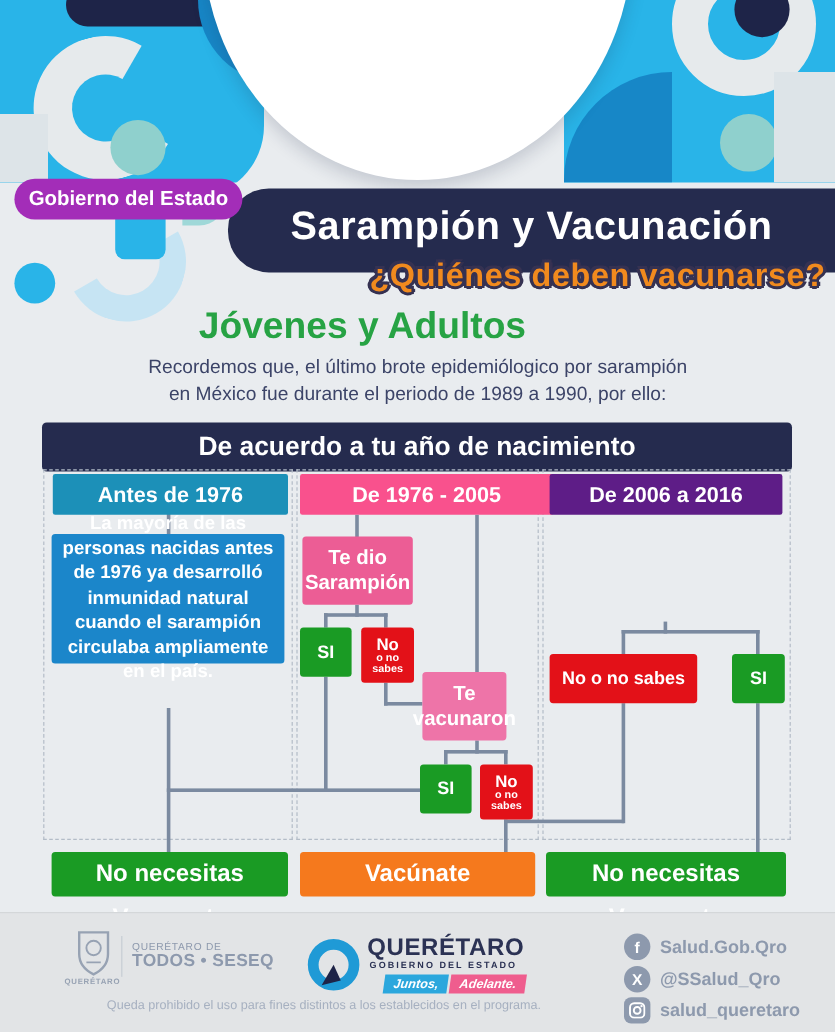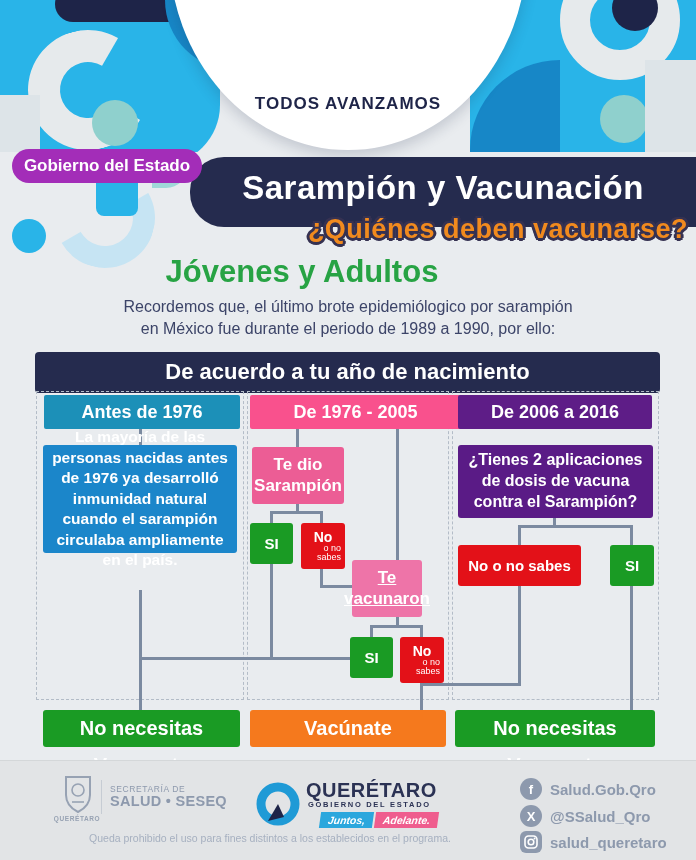--- a/index.html
+++ b/index.html
@@ -60,26 +60,26 @@
   .cf1{left:36px;width:208px;}
   .cf2{left:247px;width:202px;}
   .cf3{left:452px;width:207px;}
   .colhead{position:absolute;top:395px;height:34px;border-radius:2px;color:#fff;font-weight:700;font-size:18px;text-align:center;line-height:34px;}
   .ch1{left:44px;width:196px;background:var(--teal-h);}
   .ch2{left:250px;width:211px;background:var(--pink);}
   .ch3{left:458px;width:194px;background:var(--purple-col);}
   .fbox{position:absolute;display:flex;align-items:center;justify-content:center;text-align:center;color:#fff;font-weight:700;border-radius:3px;}
   .info-box{left:43px;top:445px;width:194px;height:108px;background:var(--info-blue);font-size:15.5px;line-height:1.32;padding:6px 8px;}
   .q1{left:252px;top:447px;width:92px;height:57px;background:var(--pink-q1);font-size:17px;line-height:1.2;}
-  .q2{left:352px;top:560px;width:70px;height:57px;background:var(--pink-q2);font-size:17px;line-height:1.2;text-decoration:underline;}
+  .q2{left:352px;top:560px;width:70px;height:57px;background:var(--pink-q2);font-size:17px;line-height:1.2;}
   .q3{left:458px;top:445px;width:195px;height:73px;background:var(--purple-box);font-size:16px;line-height:1.3;padding:4px;}
   .yes{background:var(--green);font-size:15px;}
   .nob{background:var(--red);flex-direction:column;line-height:1;}
   .nob .big{font-size:14px;}
-  .nob .sub{font-size:9px;font-weight:400;width:36px;line-height:1.05;text-align:right;}
+  .nob .sub{font-size:9px;font-weight:700;width:36px;line-height:1.05;}
   .y1{left:250px;top:523px;width:43px;height:41px;}
   .n1{left:301px;top:523px;width:44px;height:46px;}
   .y2{left:350px;top:637px;width:43px;height:41px;}
   .n2{left:400px;top:637px;width:44px;height:46px;}
   .n3{left:458px;top:545px;width:123px;height:41px;background:var(--red);font-size:15px;}
   .y3{left:610px;top:545px;width:44px;height:41px;}
   .res{position:absolute;top:710px;height:37px;border-radius:3px;color:#fff;font-weight:700;font-size:20px;text-align:center;line-height:37px;}
   .r1{left:43px;width:197px;background:var(--green);}
   .r2{left:250px;width:196px;background:var(--orange-res);}
   .r3{left:455px;width:200px;background:var(--green);}
@@ -128,21 +128,20 @@
   </div>
 
   <div class="left-decor">
     <div class="shp" style="left:55px;top:18px;width:100px;height:100px;border:22px solid #c6e4f3;border-top-color:transparent;border-left-color:transparent;border-radius:50%;transform:rotate(15deg);"></div>
     <div class="shp" style="left:96px;top:22px;width:42px;height:44px;background:var(--cyan);border-radius:8px;"></div>
     <div class="shp" style="left:12px;top:69px;width:34px;height:34px;background:var(--cyan);border-radius:50%;"></div>
     <div class="shp" style="left:152px;top:0;width:36px;height:38px;background:#9fd8d8;border-radius:0 0 22px 0;"></div>
   </div>
 
   <div class="dome"></div>
-  <div class="tagline">TODOS AVANZAMOS</div>
 
   <div class="gov-badge">Gobierno del Estado</div>
   <div class="title-bar">
     <span class="t">Sarampión y Vacunación</span>
   </div>
   <div class="question">¿Quiénes deben vacunarse?</div>
   <div class="audience">Jóvenes y Adultos</div>
   <div class="intro">
     <div>Recordemos que, el último brote epidemiólogico por sarampión</div>
     <div>en México fue durante el periodo de 1989 a 1990, por ello:</div>
@@ -191,38 +190,37 @@
     <span class="big">No</span>
     <span class="sub">o no sabes</span>
   </div>
   <div class="fbox q2">Te vacunaron</div>
   <div class="fbox yes y2">SI</div>
   <div class="fbox nob n2">
     <span class="big">No</span>
     <span class="sub">o no sabes</span>
   </div>
 
-  <div class="fbox q3">¿Tienes 2 aplicaciones de dosis de vacuna contra el Sarampión?</div>
   <div class="fbox n3">No o no sabes</div>
   <div class="fbox yes y3">SI</div>
 
   <div class="res r1">No necesitas Vacunarte</div>
   <div class="res r2">Vacúnate</div>
   <div class="res r3">No necesitas Vacunarte</div>
 
   <div class="footer">
     <svg class="crest" width="32" height="40" viewBox="0 0 32 40">
       <path d="M4 3 h24 v18 c0 9 -6 14 -12 17 c-6 -3 -12 -8 -12 -17 Z" fill="none" stroke="#97a2b3" stroke-width="2"></path>
       <circle cx="16" cy="16" r="6" fill="none" stroke="#97a2b3" stroke-width="1.6"></circle>
       <path d="M10 28 h12" stroke="#97a2b3" stroke-width="1.6"></path>
     </svg>
     <div class="crest-cap">QUERÉTARO</div>
     <div class="fdiv"></div>
-    <div class="sec-top">SECRETARÍA DE</div>
-    <div class="sec-name">SALUD • SESEQ</div>
+    <div class="sec-top">QUERÉTARO DE</div>
+    <div class="sec-name">TODOS • SESEQ</div>
 
     <svg class="qlogo" width="48" height="48" viewBox="0 0 48 48">
       <circle cx="24" cy="23" r="17" fill="none" stroke="#1f9ad6" stroke-width="9"></circle>
       <path d="M24 23 L14 40 L30 36 Z" fill="#1e2448"></path>
     </svg>
     <div class="st-name">QUERÉTARO</div>
     <div class="st-sub">GOBIERNO DEL ESTADO</div>
     <div class="slogans">
       <span class="slg slg1">Juntos,</span>
       <span class="slg slg2">Adelante.</span>

